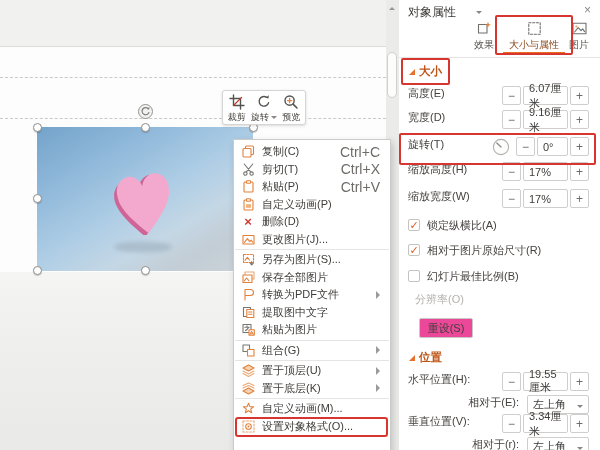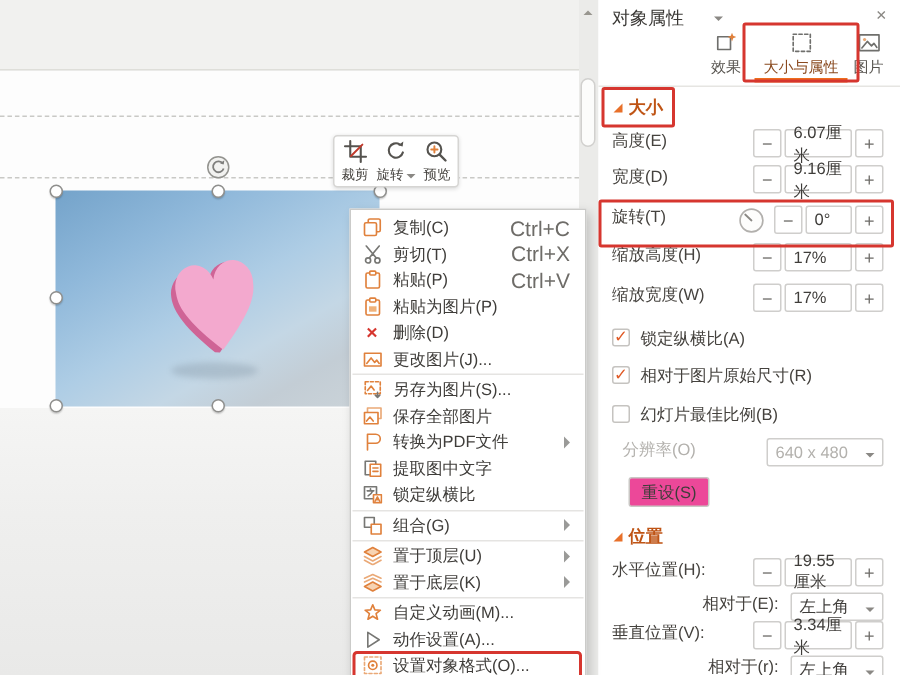--- a/index.html
+++ b/index.html
@@ -13,21 +13,21 @@
   .fade{position:absolute;left:0;top:272px;width:386px;height:178px;background:linear-gradient(180deg,#f5f5f4 0%,#efefee 40%,#e9e9e8 100%);}
   .picture{position:absolute;left:37px;top:127px;width:216px;height:144px;
     background:linear-gradient(150deg,#74a3ca 0%,#8fb8da 25%,#aecde5 50%,#c4d7e5 68%,#c3cdd5 82%,#ccd4d9 100%);}
   .hdl{position:absolute;width:9px;height:9px;border-radius:50%;background:#fff;border:1px solid #8f8f8d;box-shadow:0 1px 1px rgba(0,0,0,.18);box-sizing:border-box;}
   .rothdl{position:absolute;left:138px;top:104px;width:15px;height:15px;border-radius:50%;background:#f2f2f0;
     border:1px solid #93938f;box-sizing:border-box;display:flex;align-items:center;justify-content:center;}
   
   .ftb{position:absolute;left:222px;top:90px;width:82px;height:33px;background:#fff;border:1px solid #d6d5d3;
     border-radius:3px;box-shadow:0 1px 3px rgba(0,0,0,.14);display:flex;}
   .ftb-btn{flex:1;display:flex;flex-direction:column;align-items:center;justify-content:center;cursor:default;}
-  .ftb-lbl{font-size:9px;color:#45423e;line-height:10px;display:flex;align-items:center;gap:1px;font-family:Liberation Mono, monospace;}
+  .ftb-lbl{font-size:9px;color:#45423e;line-height:10px;display:flex;align-items:center;gap:1px;}
   
   .split{position:absolute;left:386px;top:0;width:13px;height:450px;background:#ebebe9;}
   .split .pill{position:absolute;left:1px;top:52px;width:10px;height:46px;background:#fcfcfb;border:1px solid #d1d0ce;border-radius:6px;box-sizing:border-box;}
   .split .tick{position:absolute;left:3px;top:4px;width:0;height:0;border:3.5px solid transparent;border-bottom-color:#98968f;}
   
   .panel{position:absolute;left:399px;top:0;width:201px;height:450px;background:#fff;}
   .p-title{position:absolute;left:9px;top:4px;font-size:12px;color:#3a3835;display:flex;align-items:center;gap:20px;}
   .p-close{position:absolute;right:9px;top:3px;font-size:12px;color:#8a8884;line-height:14px;}
   .tabs{position:absolute;left:0;top:19px;width:201px;height:38px;}
   .tab{position:absolute;top:0;height:36px;display:flex;flex-direction:column;align-items:center;justify-content:flex-start;}
@@ -243,24 +243,20 @@
       <span class="chkbox">✓</span>
       <span class="plabel">相对于图片原始尺寸(R)</span>
     </div>
     <div class="chkrow" style="top:267px">
       <span class="chkbox"></span>
       <span class="plabel">幻灯片最佳比例(B)</span>
     </div>
 
     <div class="prow" style="top:292px;left:16px">
       <span class="plabel dis">分辨率(O)</span>
-      <span class="drop dis" style="width:78px">
-        <span>640 x 480</span>
-        <span class="cd"></span>
-      </span>
     </div>
 
     <div class="resetbtn">重设(S)</div>
 
     <div class="sechead" style="top:350px">
       <span class="tri"></span>
       <span>位置</span>
     </div>
 
     <div class="prow" style="top:372px">
@@ -332,21 +328,21 @@
         <span class="msc">Ctrl+V</span>
       </div>
       <div class="mrow">
         <span class="mico">
           <svg width="13" height="13" viewBox="0 0 13 13" fill="none" stroke-width="1.1" stroke-linecap="round" stroke-linejoin="round">
             <rect x="2" y="2" width="9" height="10" rx="1" stroke="#e0813c"></rect>
             <rect x="4.5" y="0.7" width="4" height="2.6" rx=".6" fill="#fff" stroke="#e0813c"></rect>
             <rect x="4" y="6.2" width="5" height="3.6" fill="#f0b27a"></rect>
           </svg>
         </span>
-              <span class="mlbl">粘贴为图片(P)</span>
+              <span class="mlbl">自定义动画(P)</span>
       </div>
       <div class="mrow">
         <span class="mico">
           <span class="ch" style="color:#d6362f;font-size:13px">×</span>
         </span>
               <span class="mlbl">删除(D)</span>
       </div>
       <div class="mrow">
         <span class="mico">
           <svg width="13" height="13" viewBox="0 0 13 13" fill="none" stroke-width="1.1" stroke-linecap="round" stroke-linejoin="round">
@@ -398,21 +394,21 @@
       </div>
       <div class="mrow">
         <span class="mico">
           <svg width="13" height="13" viewBox="0 0 13 13" fill="none" stroke-width="1.1" stroke-linecap="round" stroke-linejoin="round">
             <rect x="1" y="1.5" width="8" height="8" stroke="#777774"></rect>
             <path d="M2.8 4.2 h4.4 M5 2.8 v1.4 M3.4 7.6 c1.4 -.8 2.6 -2 3.2 -3.4" stroke="#777774"></path>
             <rect x="7" y="6.8" width="5.3" height="5.3" fill="#fff" stroke="#e0813c"></rect>
             <path d="M8 11.2 l1.6 -3 1.6 3 m-2.6 -1 h2" stroke="#e0813c" stroke-width="1"></path>
           </svg>
         </span>
-              <span class="mlbl">锁定纵横比</span>
+              <span class="mlbl">粘贴为图片</span>
       </div>
       <div class="msep"></div>
       <div class="mrow">
         <span class="mico">
           <svg width="13" height="13" viewBox="0 0 13 13" fill="none" stroke-width="1.1" stroke-linecap="round" stroke-linejoin="round">
             <rect x="1" y="1" width="6.5" height="6.5" stroke="#777774"></rect>
             <rect x="5.5" y="5.5" width="6.5" height="6.5" fill="#fff" stroke="#e0813c"></rect>
           </svg>
         </span>
               <span class="mlbl">组合(G)</span>
@@ -440,28 +436,20 @@
         <span class="sa"></span>
       </div>
       <div class="msep"></div>
       <div class="mrow">
         <span class="mico">
           <svg width="13" height="13" viewBox="0 0 13 13" fill="none" stroke-width="1.1" stroke-linecap="round" stroke-linejoin="round">
             <path d="M6.5 1.2 L7.9 4.6 11.6 4.8 8.7 7.1 9.7 10.8 6.5 8.8 3.3 10.8 4.3 7.1 1.4 4.8 5.1 4.6 Z" stroke="#e0813c"></path>
           </svg>
         </span>
               <span class="mlbl">自定义动画(M)...</span>
-      </div>
-      <div class="mrow">
-        <span class="mico">
-          <svg width="13" height="13" viewBox="0 0 13 13" fill="none" stroke-width="1.1" stroke-linecap="round" stroke-linejoin="round">
-            <path d="M3.2 1.6 L10.8 6.5 3.2 11.4 Z" stroke="#777774"></path>
-          </svg>
-        </span>
-              <span class="mlbl">动作设置(A)...</span>
       </div>
       <div class="mrow hl">
         <span class="mico">
           <svg width="13" height="13" viewBox="0 0 13 13" fill="none" stroke-width="1.1" stroke-linecap="round" stroke-linejoin="round">
             <rect x="1" y="1" width="11" height="11" stroke="#eaa977" stroke-dasharray="2 1.5"></rect>
             <circle cx="6.5" cy="6.5" r="2.8" stroke="#e0813c"></circle>
             <circle cx="6.5" cy="6.5" r="1" fill="#e0813c"></circle>
           </svg>
         </span>
               <span class="mlbl">设置对象格式(O)...</span>

